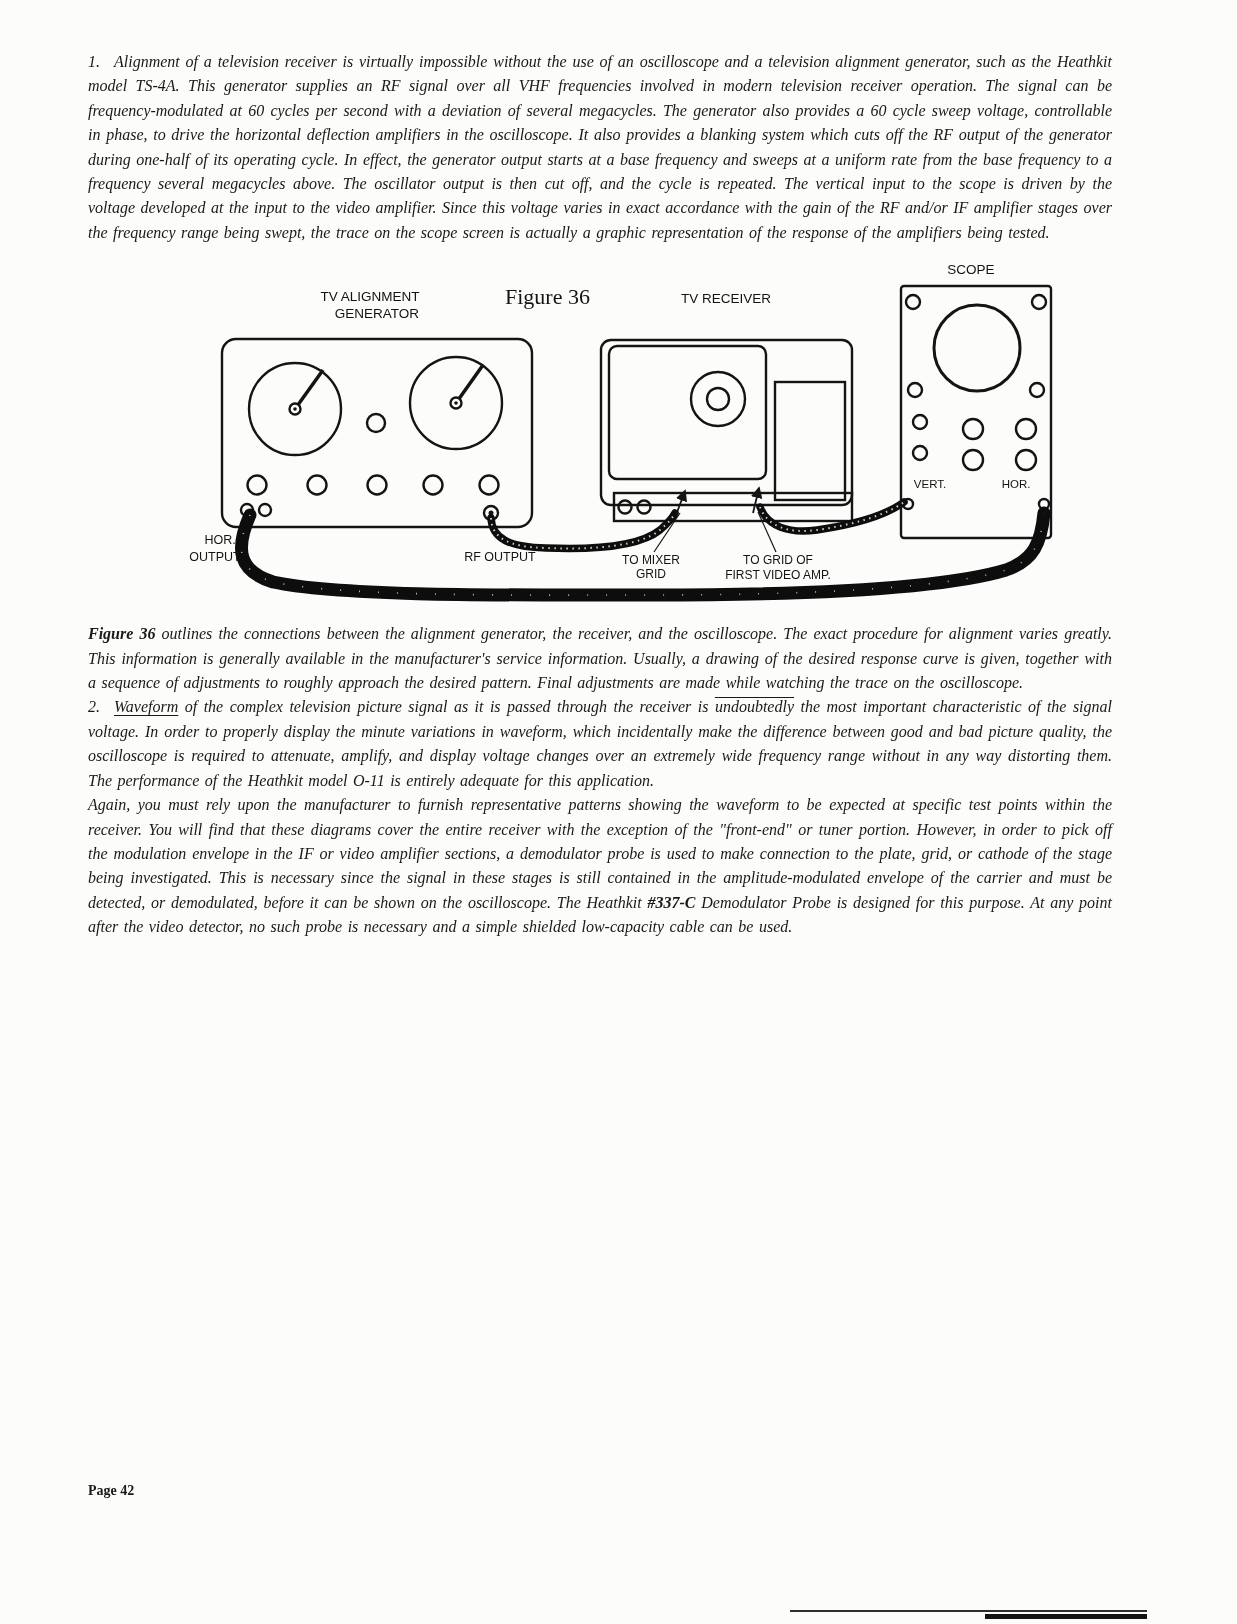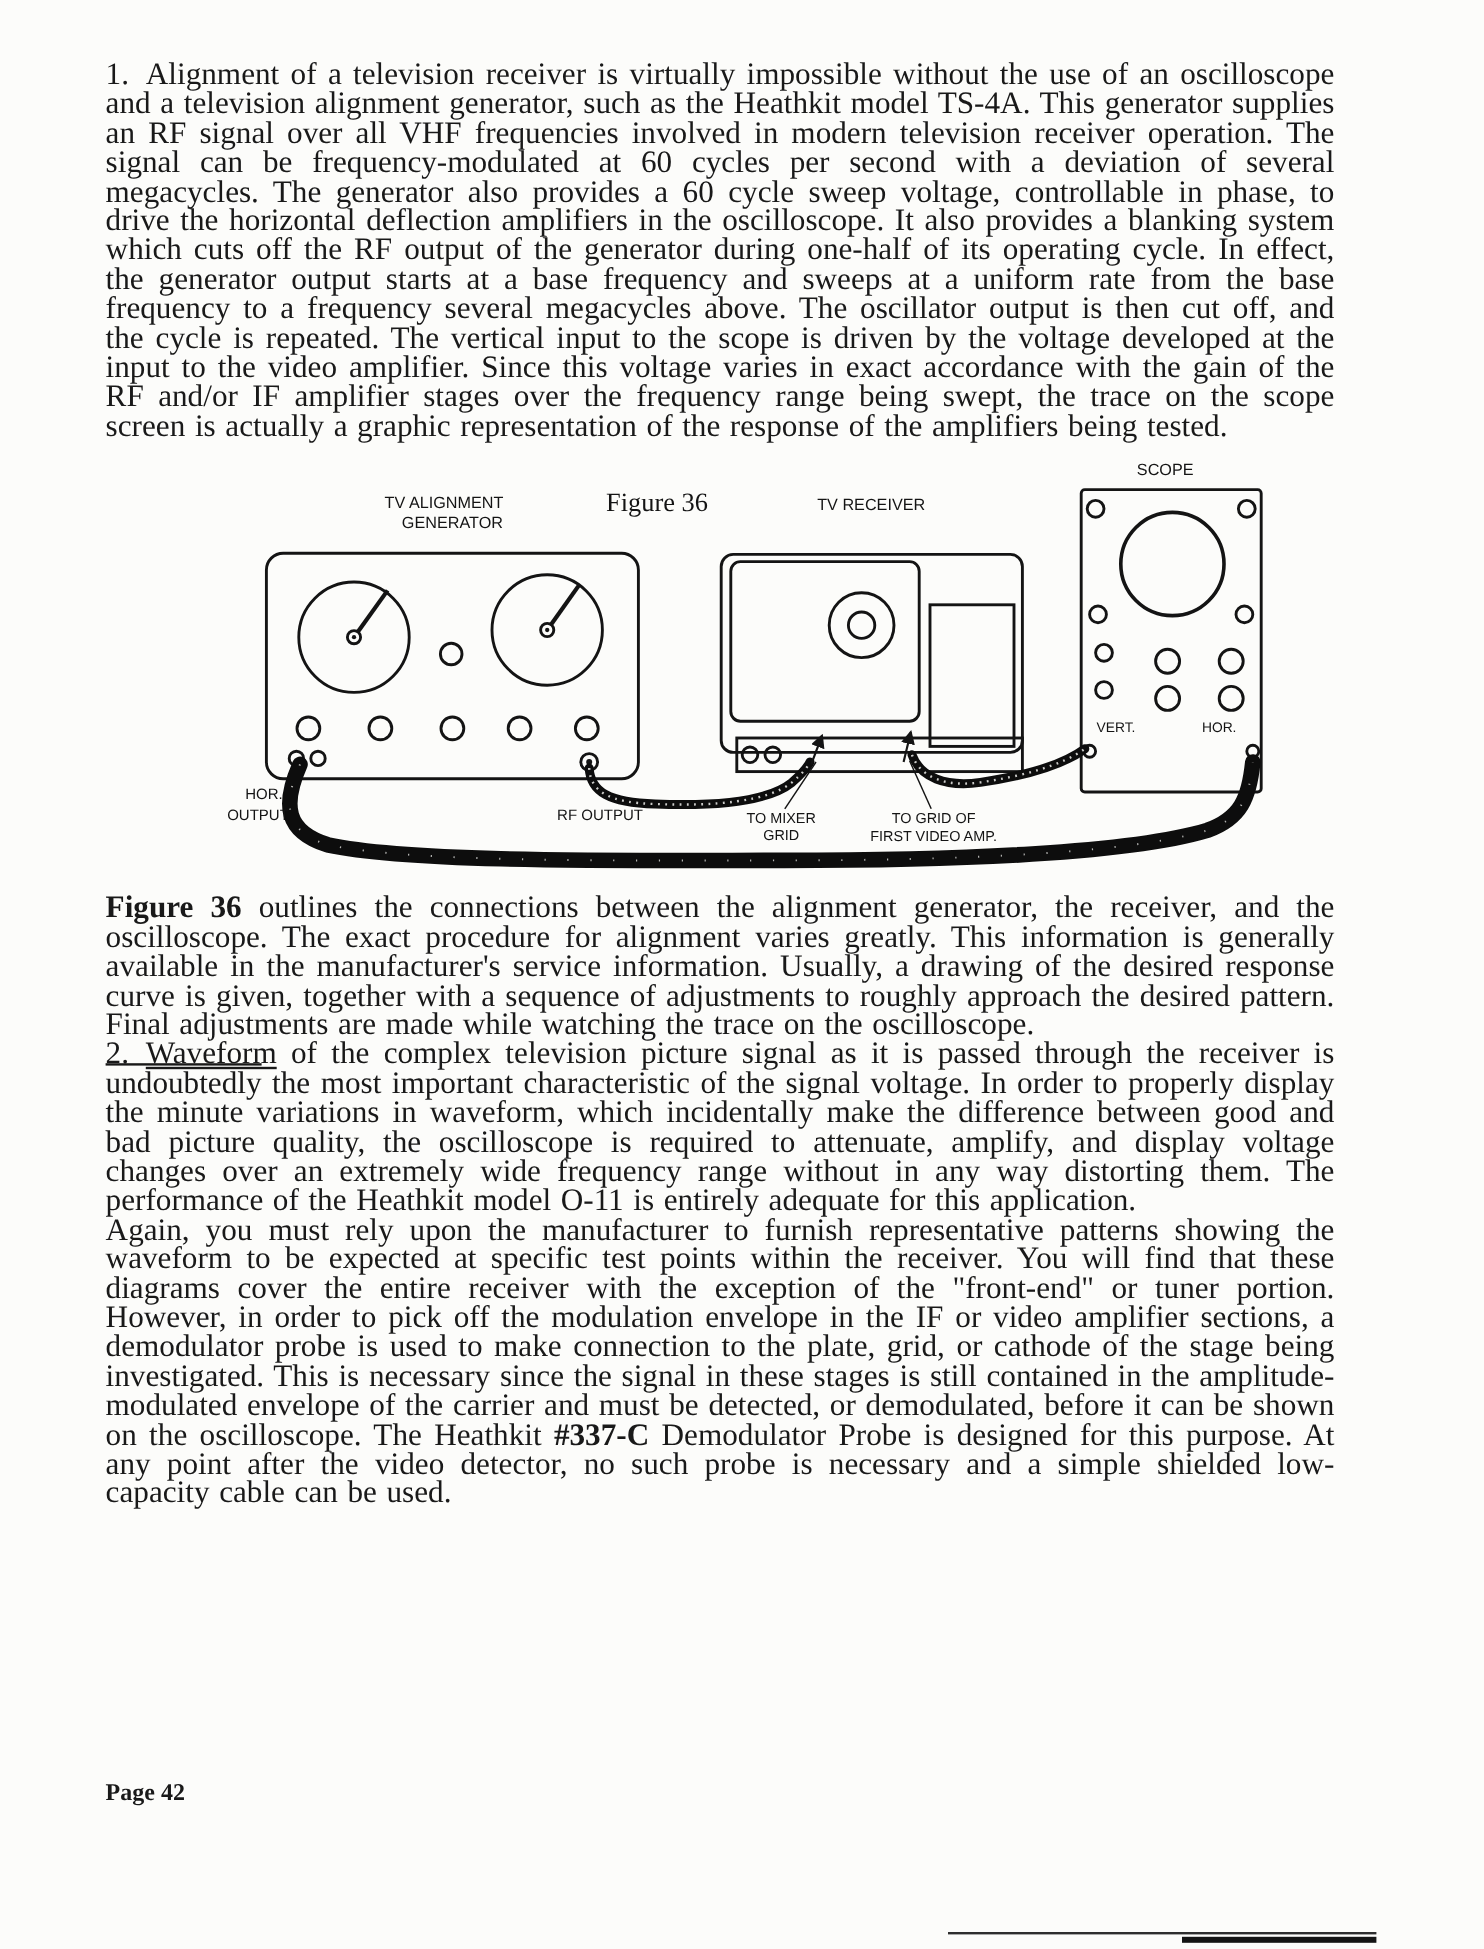--- a/index.html
+++ b/index.html
@@ -9,40 +9,41 @@
     color:#191919;
     font-family:"Liberation Serif", serif;
     position:relative;
     overflow:hidden;
   }
   .content{
     position:absolute;left:88px;top:50px;width:1024px;
   }
   p.para{
     margin:0;
-    font-size:26px;
+    font-size:16px;
     line-height:24.4px;
     text-align:justify;
     word-spacing:1.5px;
+    font-style:italic;
   }
   .para-num{margin-right:14px;}
   .b{font-weight:bold;}
   .u{text-decoration:underline;text-underline-offset:3px;}
   .ov{text-decoration:overline;}
   .figure-wrap{
     margin-top:12px;
     width:1060px;height:365px;
     position:relative;
   }
   .figure-note{margin-top:10px;}
   .spaced{margin-top:28px;}
   .spaced2{margin-top:26px;}
   .footer{
     position:absolute;left:88px;top:1483px;
-    font-weight:bold;font-size:20px;
+    font-weight:bold;font-size:14px;
   }
   .bottom-rule{
     position:absolute;left:790px;top:1610px;width:357px;height:0;
     border-top:2px solid #2e2e2e;
   }
   .bottom-rule-dark{
     position:absolute;left:985px;top:1614px;width:162px;height:5px;
     background:#141414;
   }
 </style>

